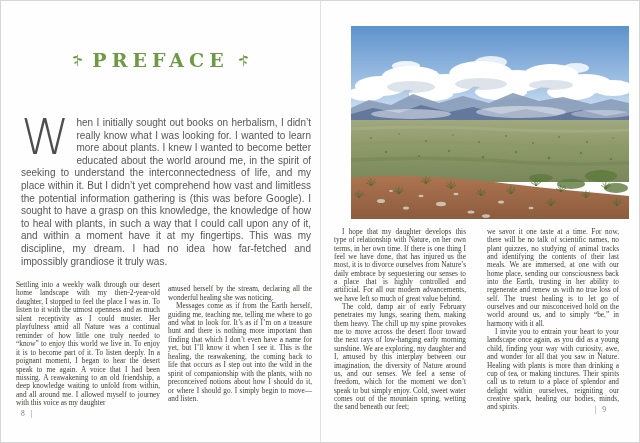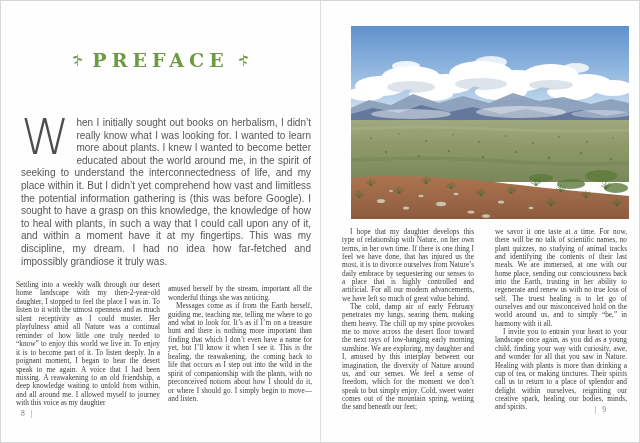--- a/index.html
+++ b/index.html
@@ -31,21 +31,21 @@
   .intro{position:absolute;top:116px;left:20px;width:290px;margin:0;
     font-family:"Liberation Sans",sans-serif;font-size:10px;line-height:12.6px;
     color:var(--intro_text);text-align:justify;}
   .dropcap{float:left;font-family:"DejaVu Sans",sans-serif;font-weight:200;
     font-size:49px;line-height:37px;padding:2px 7px 0 0;color:#4e4e4e;}
 
   .cols{display:flex;text-align:justify;font-family:"Liberation Serif",serif;
     color:var(--body_text);}
   .cols-left{position:absolute;top:280px;left:15px;width:296px;gap:8px;align-items:center;}
   .cols-left .col{width:144px;font-size:7.3px;line-height:8.45px;}
-  .cols-right{position:absolute;top:227px;left:21px;width:285px;gap:21px;}
+  .cols-right{position:absolute;top:227px;left:13px;width:285px;gap:21px;}
   .cols-right .col{width:139px;font-size:7.3px;line-height:8.35px;}
   .col p{margin:0;}
   .col p.indent{text-indent:8px;}
 
   .folio{position:absolute;font-family:"Liberation Serif",serif;font-size:7.5px;
     color:var(--folio_text);word-spacing:4px;}
   .folio-left{left:20px;bottom:24px;}
   .folio-right{right:33px;bottom:28px;}
 
   .photo{position:absolute;top:25px;left:30px;width:278px;height:193px;}
@@ -74,21 +74,21 @@
       </svg>
     </div>
 
     <p class="intro"><span class="dropcap">W</span><span>hen I initially sought out books on herbalism, I didn’t really know what I was looking for. I wanted to learn more about plants. I knew I wanted to become better educated about the world around me, in the spirit of seeking to understand the interconnectedness of life, and my place within it. But I didn’t yet comprehend how vast and limitless the potential information gathering is (this was before Google). I sought to have a grasp on this knowledge, the knowledge of how to heal with plants, in such a way that I could call upon any of it, and within a moment have it at my fingertips. This was my discipline, my dream. I had no idea how far-fetched and impossibly grandiose it truly was.</span></p>
 
     <div class="cols cols-left">
       <div class="col">
         <p>Settling into a weekly walk through our desert home landscape with my then-2-year-old daughter, I stopped to feel the place I was in. To listen to it with the utmost openness and as much silent receptivity as I could muster. Her playfulness amid all Nature was a continual reminder of how little one truly needed to “know” to enjoy this world we live in. To enjoy it is to become part of it. To listen deeply. In a poignant moment, I began to hear the desert speak to me again. A voice that I had been missing. A reawakening to an old friendship, a deep knowledge waiting to unfold from within, and all around me. I allowed myself to journey with this voice as my daughter</p>
       </div>
       <div class="col">
-        <p>amused herself by the stream, important all the wonderful things she was noticing.</p>
+        <p>amused herself by the stream, declaring all the wonderful healing she was noticing.</p>
         <p class="indent">Messages come as if from the Earth herself, guiding me, teaching me, telling me where to go and what to look for. It’s as if I’m on a treasure hunt and there is nothing more important than finding that which I don’t even have a name for yet, but I’ll know it when I see it. This is the healing, the reawakening, the coming back to life that occurs as I step out into the wild in the spirit of companionship with the plants, with no preconceived notions about how I should do it, or where I should go. I simply begin to move—and listen.</p>
       </div>
     </div>
 
     <div class="folio folio-left">8 |</div>
   </div>
 
   <div class="page page-right">
 
     <div class="photo">

